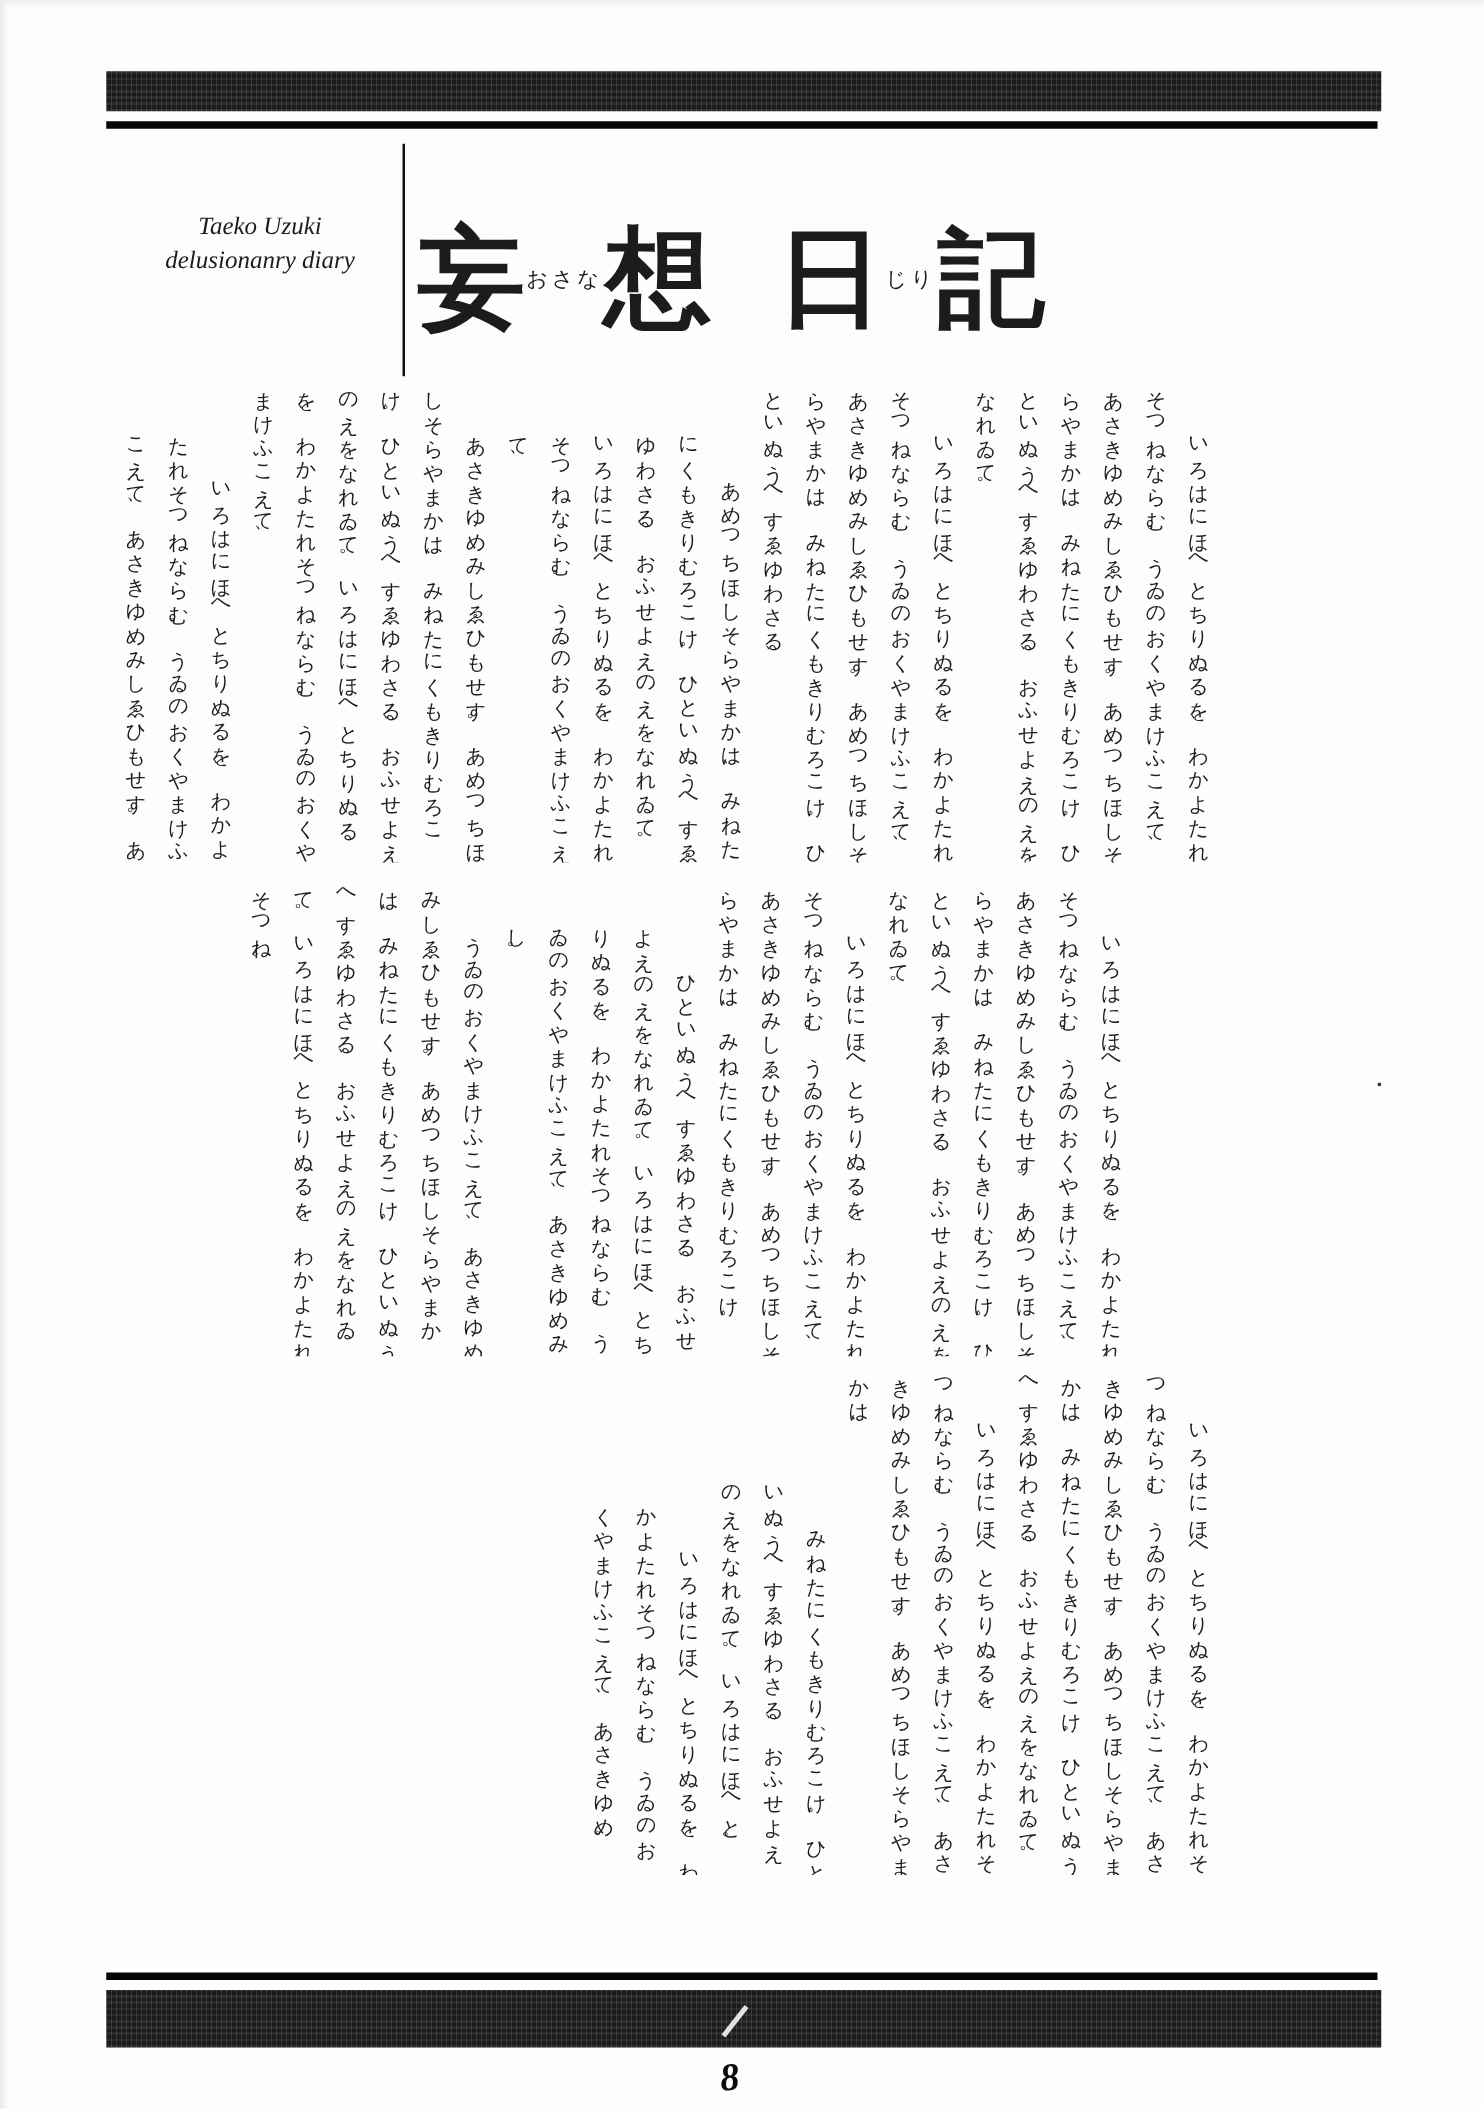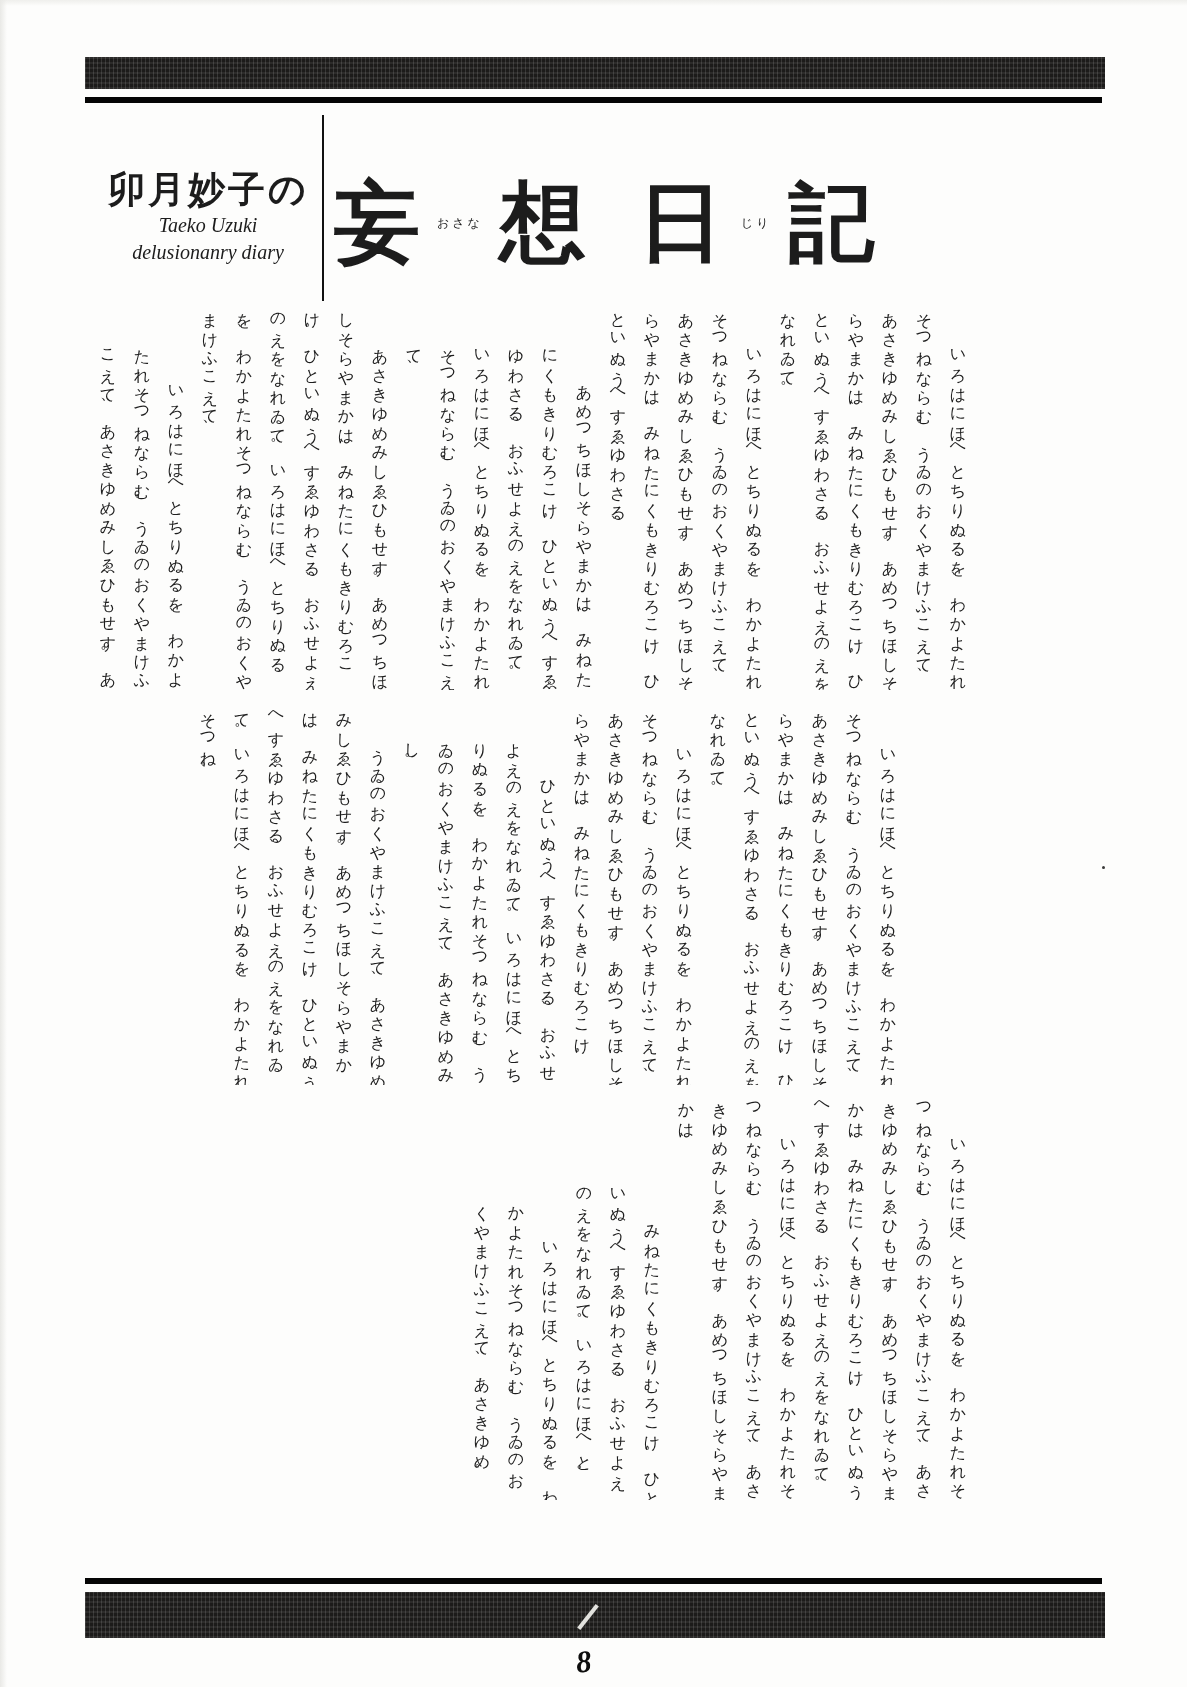--- a/index.html
+++ b/index.html
@@ -25,21 +25,21 @@
   .bot-thin{ top:1578px; }
   .bot-thick{ top:1592px; height:46px; }
   .scratch{ position:absolute; left:586px; top:1602px; width:4px; height:30px;
     background:#e2e2de; transform:rotate(38deg); }
   .author-block{ position:absolute; left:108px; top:168px; width:200px; text-align:center; }
   .author-jp{ font-size:37px; font-weight:bold; letter-spacing:3px; line-height:1.2; white-space:nowrap; }
   .author-en{ font-size:20px; font-style:italic; line-height:1.35; white-space:nowrap; }
   .header-divider{ position:absolute; left:322px; top:115px; width:2px; height:186px; background:#111; }
   .title-row{ position:absolute; left:334px; top:180px; display:flex; align-items:center; }
   .title-big{ font-size:86px; font-weight:bold; line-height:1; letter-spacing:0; }
-  .title-ruby{ font-size:12px; letter-spacing:3px; margin:0 17px; white-space:nowrap; }
+  .title-ruby{ font-size:17px; letter-spacing:3px; margin:0 1px; white-space:nowrap; }
   .title-gap{ width:52px; }
   .band{
     position:absolute; display:flex; flex-direction:row-reverse;
     justify-content:flex-start; align-items:flex-start; overflow:hidden;
   }
   .band1{ right:212px; top:302px; width:875px; height:388px; }
   .band2{ right:282px; top:702px; width:735px; height:383px; }
   .band3{ right:212px; top:1092px; width:712px; height:408px; }
   .seg{
     writing-mode:vertical-rl; text-orientation:upright;
@@ -55,21 +55,20 @@
 </style>
 </head>
 <body>
 
 <div class="page">
 
   <div class="rule-thick top-thick"></div>
   <div class="rule-thin top-thin"></div>
 
   <div class="author-block">
-    <div class="author-jp">卯月妙子の</div>
     <div class="author-en">Taeko Uzuki</div>
     <div class="author-en">delusionanry diary</div>
   </div>
 
   <div class="header-divider"></div>
 
   <div class="title-row">
     <span class="title-big">妄</span>
     <span class="title-ruby">おさな</span>
     <span class="title-big">想</span>

